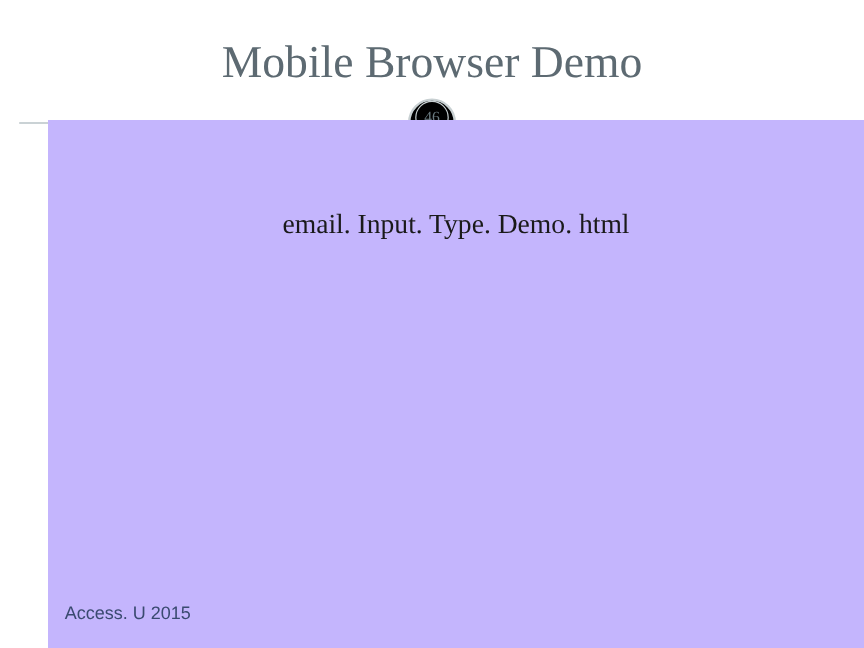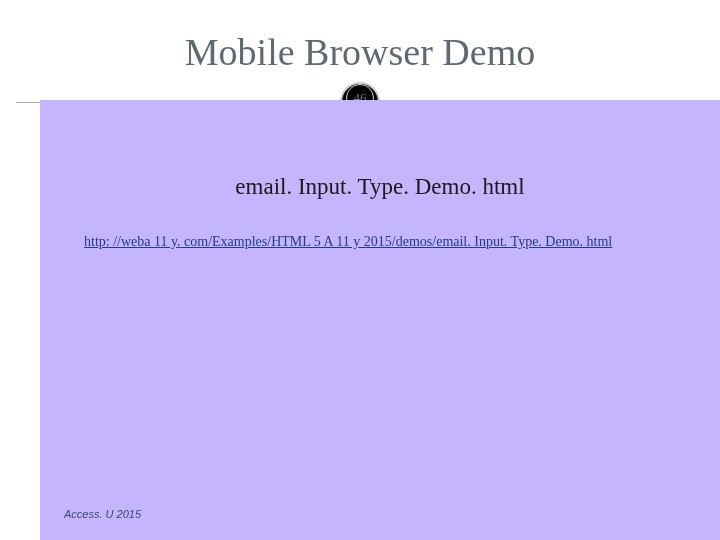--- a/index.html
+++ b/index.html
@@ -85,36 +85,34 @@
       margin-top: 34px;
       margin-left: 44px;
       font-size: 14px;
       color: #253a8a;
       text-decoration: underline;
       font-family: Georgia, serif;
     }
     .footer {
       position: absolute;
       bottom: 20px;
-      left: 24px;
-      font-size: 11px;
+      left: 14px;
+      font-size: 15px;
       color: #3a4a70;
       font-family: Arial, sans-serif;
-      font-style: italic;
     }
   </style>
 </head>
 <body>
 
 <div class="slide-title">Mobile Browser Demo</div>
 
 <div class="divider-container">
   <div class="divider-line"></div>
   <div class="page-circle">
     <div class="page-circle-inner">46</div>
   </div>
 </div>
 
 <div class="body-area">
   <div class="subtitle">email. Input. Type. Demo. html</div>
-  <a class="link-text">http: //weba 11 y. com/Examples/HTML 5 A 11 y 2015/demos/email. Input. Type. Demo. html</a>
   <div class="footer">Access. U 2015</div>
 </div>
 
 </body></html>

